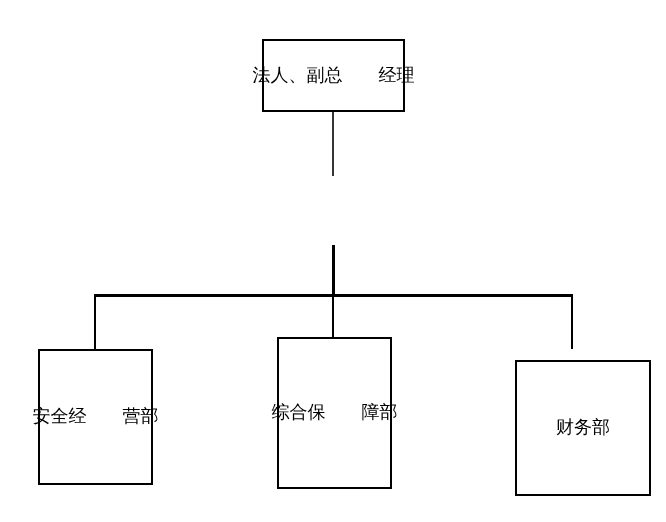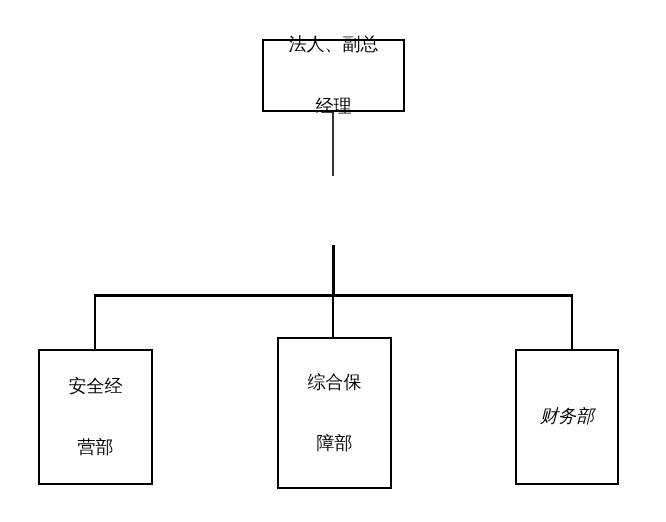--- a/index.html
+++ b/index.html
@@ -14,40 +14,40 @@
     height: 522px;
     background: #ffffff;
     overflow: hidden;
   }
   .node {
     position: absolute;
     box-sizing: border-box;
     border: 2px solid #000000;
     background: #ffffff;
     display: flex;
-    flex-direction: column;
+    flex-direction: row;
     align-items: center;
     justify-content: center;
     text-align: center;
     color: #000000;
     font-size: 18px;
     line-height: 1.4;
     gap: 36px;
   }
   .node span { display: block; white-space: nowrap; }
   .connector {
     position: absolute;
     background: #000000;
   }
   
   #node-root   { left: 262px; top: 39px;  width: 143px; height: 73px; }
   #node-deputy { left: 261px; top: 176px; width: 145px; height: 69px; }
   #node-dept1  { left: 38px;  top: 349px; width: 115px; height: 136px; }
   #node-dept2  { left: 277px; top: 337px; width: 115px; height: 152px; }
-  #node-dept3  { left: 515px; top: 349px; width: 104px; height: 136px; font-style: italic; }
+  #node-dept3  { left: 515px; top: 360px; width: 136px; height: 136px; }
   
   #conn-root-deputy   { left: 332px; top: 110px; width: 2px; height: 66px; background: #363636; }
   #conn-deputy-bus    { left: 332px; top: 245px; width: 3px; height: 52px; }
   #conn-bus           { left: 94px;  top: 294px; width: 479px; height: 3px; }
   #conn-drop-dept1    { left: 94px;  top: 296px; width: 2px; height: 53px; }
   #conn-drop-dept2    { left: 332px; top: 296px; width: 2px; height: 53px; }
   #conn-drop-dept3    { left: 571px; top: 296px; width: 2px; height: 53px; }
 </style>
 </head>
 <body>

